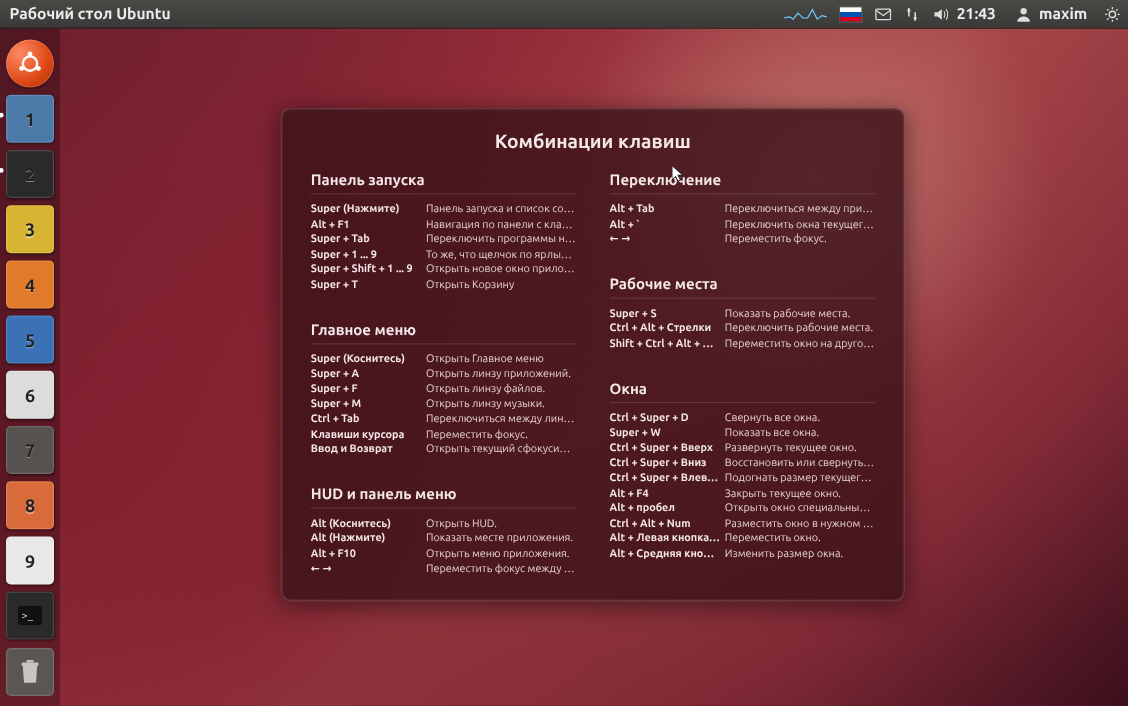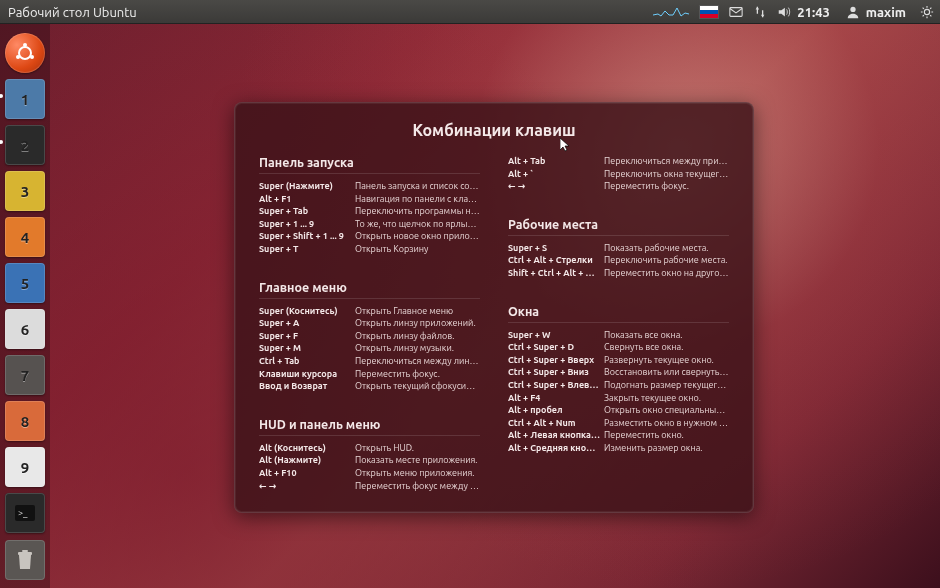--- a/index.html
+++ b/index.html
@@ -7,39 +7,39 @@
     background:
       radial-gradient(circle at 72% 25%, rgba(255,200,180,.35) 0%, rgba(190,60,70,.2) 25%, transparent 55%),
       radial-gradient(circle at 20% 80%, rgba(120,20,40,.6) 0%, transparent 60%),
       linear-gradient(135deg,#6b1f2e 0%,#8a2a36 30%,#a24a4a 55%,#7a2834 80%,#3c0f1c 100%);
     background-color:#5a1a28;
     position:relative;
     color:#fff;
   }
   
   #panel{position:absolute;top:0;left:0;right:0;height:24px;background:linear-gradient(#4a4946,#3b3a38);border-bottom:1px solid #222;display:flex;align-items:center;font-size:13px;color:#eee;padding:0 6px 0 8px;box-sizing:border-box;}
-  #panel .title{font-weight:normal;}
+  #panel .title{font-weight:bold;}
   #panel .spacer{flex:1;}
   #panel .ind{margin-left:10px;display:flex;align-items:center;}
   #panel .clock{margin:0 6px 0 6px;font-weight:bold;}
   #panel .user{margin-left:6px;margin-right:4px;font-weight:bold;text-align:center;}
   .picon{width:14px;height:14px;display:inline-block;fill:#ddd;}
   .flag{width:18px;height:12px;background:linear-gradient(to bottom,#fff 33.3%,#0052b4 33.3% 66.6%,#d80027 66.6%);border:1px solid #555;}
   .graph{width:36px;height:14px;position:relative;}
   .graph svg{width:100%;height:100%;}
   
   #launcher{position:absolute;top:24px;left:0;bottom:0;width:50px;background:rgba(30,10,15,.35);display:flex;flex-direction:column;align-items:center;padding-top:6px;}
   .licon{width:40px;height:40px;margin:3px 0;border-radius:4px;display:flex;align-items:center;justify-content:center;font-size:11px;color:#fff;box-shadow:inset 0 0 0 1px rgba(255,255,255,.15),0 1px 2px rgba(0,0,0,.4);}
   .dash{background:radial-gradient(circle at 30% 30%,#ff8a65,#dd4814 60%,#a62f0b);border-radius:50%;}
   .pip{position:absolute;left:1px;width:4px;height:4px;border-radius:50%;background:#fff;}
   .lwrap{position:relative;}
   .trash{margin-top:auto;margin-bottom:8px;width:40px;height:40px;border-radius:4px;background:#5a5653;display:flex;align-items:center;justify-content:center;box-shadow:inset 0 0 0 1px rgba(255,255,255,.15);}
   .num{font-weight:bold;font-size:15px;color:#222;text-shadow:0 1px 0 rgba(255,255,255,.4);}
   
-  #overlay{position:absolute;left:234px;top:102px;width:520px;background:rgba(60,18,25,.82);border:1px solid rgba(255,255,255,.15);border-radius:8px;box-shadow:0 4px 20px rgba(0,0,0,.5),inset 0 0 0 1px rgba(255,255,255,.06);padding:18px 24px 20px;box-sizing:border-box;color:#f4e8e8;}
+  #overlay{position:absolute;left:234px;top:90px;width:520px;background:rgba(60,18,25,.82);border:1px solid rgba(255,255,255,.15);border-radius:8px;box-shadow:0 4px 20px rgba(0,0,0,.5),inset 0 0 0 1px rgba(255,255,255,.06);padding:18px 24px 20px;box-sizing:border-box;color:#f4e8e8;}
   #overlay h1{margin:0 0 16px;text-align:center;font-size:16px;font-weight:bold;}
   .cols{display:flex;gap:28px;}
   .col{flex:1;min-width:0;}
   .sec-title{font-size:12.5px;font-weight:bold;margin:24px 0 6px;border-bottom:1px solid rgba(255,255,255,.12);padding-bottom:4px;}
   .sec-title:first-child{margin-top:0;}
   .sec-rows{font-size:9px;line-height:1.4;}
   .row{display:flex;}
   .row .k{flex:0 0 92px;font-weight:bold;padding-right:4px;white-space:nowrap;overflow:hidden;text-overflow:ellipsis;}
   .row .d{flex:1;color:#e6d4d4;white-space:nowrap;overflow:hidden;text-overflow:ellipsis;}
   
@@ -244,20 +244,21 @@
             <span class="k">Alt + F10</span>
             <span class="d">Открыть меню приложения.</span>
           </div>
           <div class="row">
             <span class="k">← →</span>
             <span class="d">Переместить фокус между меню.</span>
           </div>
         </div>
       </div>
     <div class="col" id="col-right">
+        <div class="sec-title">Переключение</div>
         <div class="sec-rows">
           <div class="row">
             <span class="k">Alt + Tab</span>
             <span class="d">Переключиться между приложениями.</span>
           </div>
           <div class="row">
             <span class="k">Alt + `</span>
             <span class="d">Переключить окна текущего приложения.</span>
           </div>
           <div class="row">
@@ -276,26 +277,26 @@
             <span class="d">Переключить рабочие места.</span>
           </div>
           <div class="row">
             <span class="k">Shift + Ctrl + Alt + Стре…</span>
             <span class="d">Переместить окно на другое рабочее место.</span>
           </div>
         </div>
         <div class="sec-title">Окна</div>
         <div class="sec-rows">
           <div class="row">
+            <span class="k">Ctrl + Super + D</span>
+            <span class="d">Свернуть все окна.</span>
+          </div>
+          <div class="row">
             <span class="k">Super + W</span>
             <span class="d">Показать все окна.</span>
-          </div>
-          <div class="row">
-            <span class="k">Ctrl + Super + D</span>
-            <span class="d">Свернуть все окна.</span>
           </div>
           <div class="row">
             <span class="k">Ctrl + Super + Вверх</span>
             <span class="d">Развернуть текущее окно.</span>
           </div>
           <div class="row">
             <span class="k">Ctrl + Super + Вниз</span>
             <span class="d">Восстановить или свернуть текущее окно.</span>
           </div>
           <div class="row">

